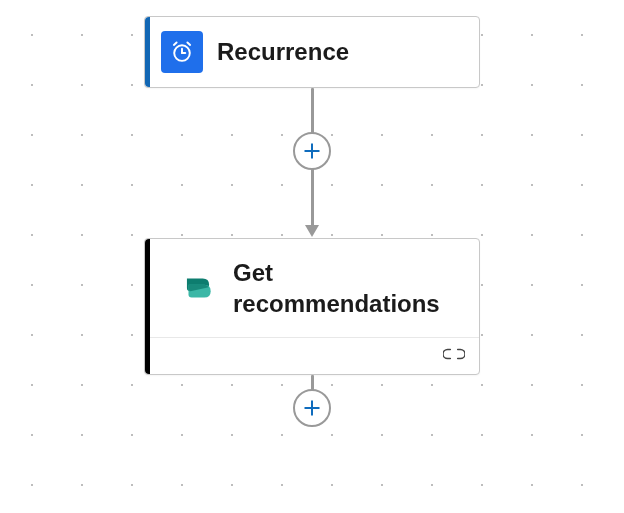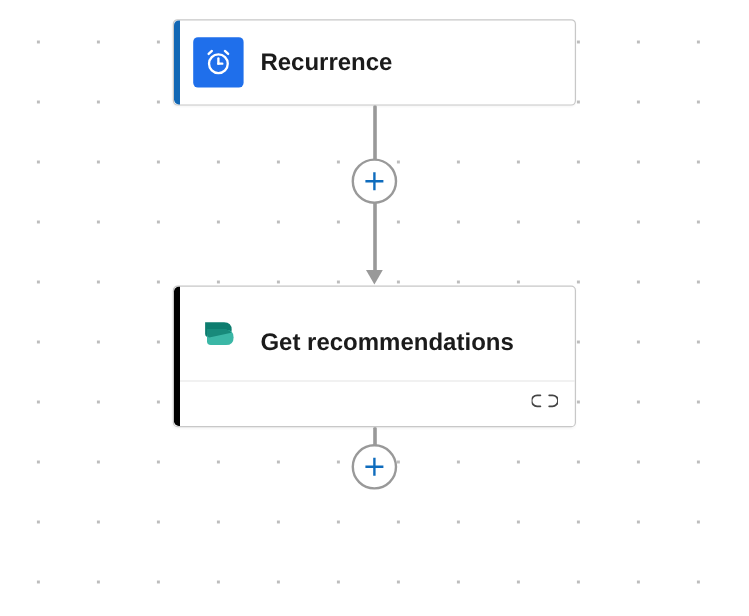--- a/index.html
+++ b/index.html
@@ -55,21 +55,21 @@
     .icon-box {
       width: 42px;
       height: 42px;
       border-radius: 4px;
       display: flex;
       align-items: center;
       justify-content: center;
       flex-shrink: 0;
     }
     .node-title {
-      font-size: 20px;
+      font-size: 24px;
       font-weight: 600;
       color: #1b1b1b;
       line-height: 1.3;
     }
     .node-footer {
       border-top: 1px solid #e8e8e8;
       padding: 8px 14px;
       display: flex;
       justify-content: flex-end;
       align-items: center;
@@ -140,21 +140,21 @@
     <div class="add-btn" style="top:44px;">
       <svg width="20" height="20" viewBox="0 0 20 20">
         <line x1="10" y1="2.5" x2="10" y2="17.5"></line>
         <line x1="2.5" y1="10" x2="17.5" y2="10"></line>
       </svg>
     </div>
   </div>
 
   <div class="node">
     <div class="accent" style="background:#000000;"></div>
-    <div class="head" style="align-items:flex-end; padding-top:18px; padding-bottom:18px;">
+    <div class="head" style="align-items:center; padding-top:18px; padding-bottom:18px;margin-left:16px;">
       <div class="icon-box p-icon" style="background:transparent;">
         <svg width="38" height="38" viewBox="0 0 48 48">
           <path d="M10 12 L30 12 Q38 12 38 20 Q38 28 30 28 L14 28 Q10 28 10 24 Z" fill="#0d7d6f"></path>
           <path d="M12 20 L32 20 Q40 20 40 28 Q40 36 32 36 L16 36 Q12 36 12 32 Z" fill="#3bb7a6"></path>
           <path d="M12 20 L32 20 Q36 20 37.6 23.2 L14.4 28 Q12 28 12 24 Z" fill="#188a7b"></path>
         </svg>
       </div>
       <div class="node-title" style="max-width:230px;">Get recommendations</div>
     </div>
     <div class="node-footer">

